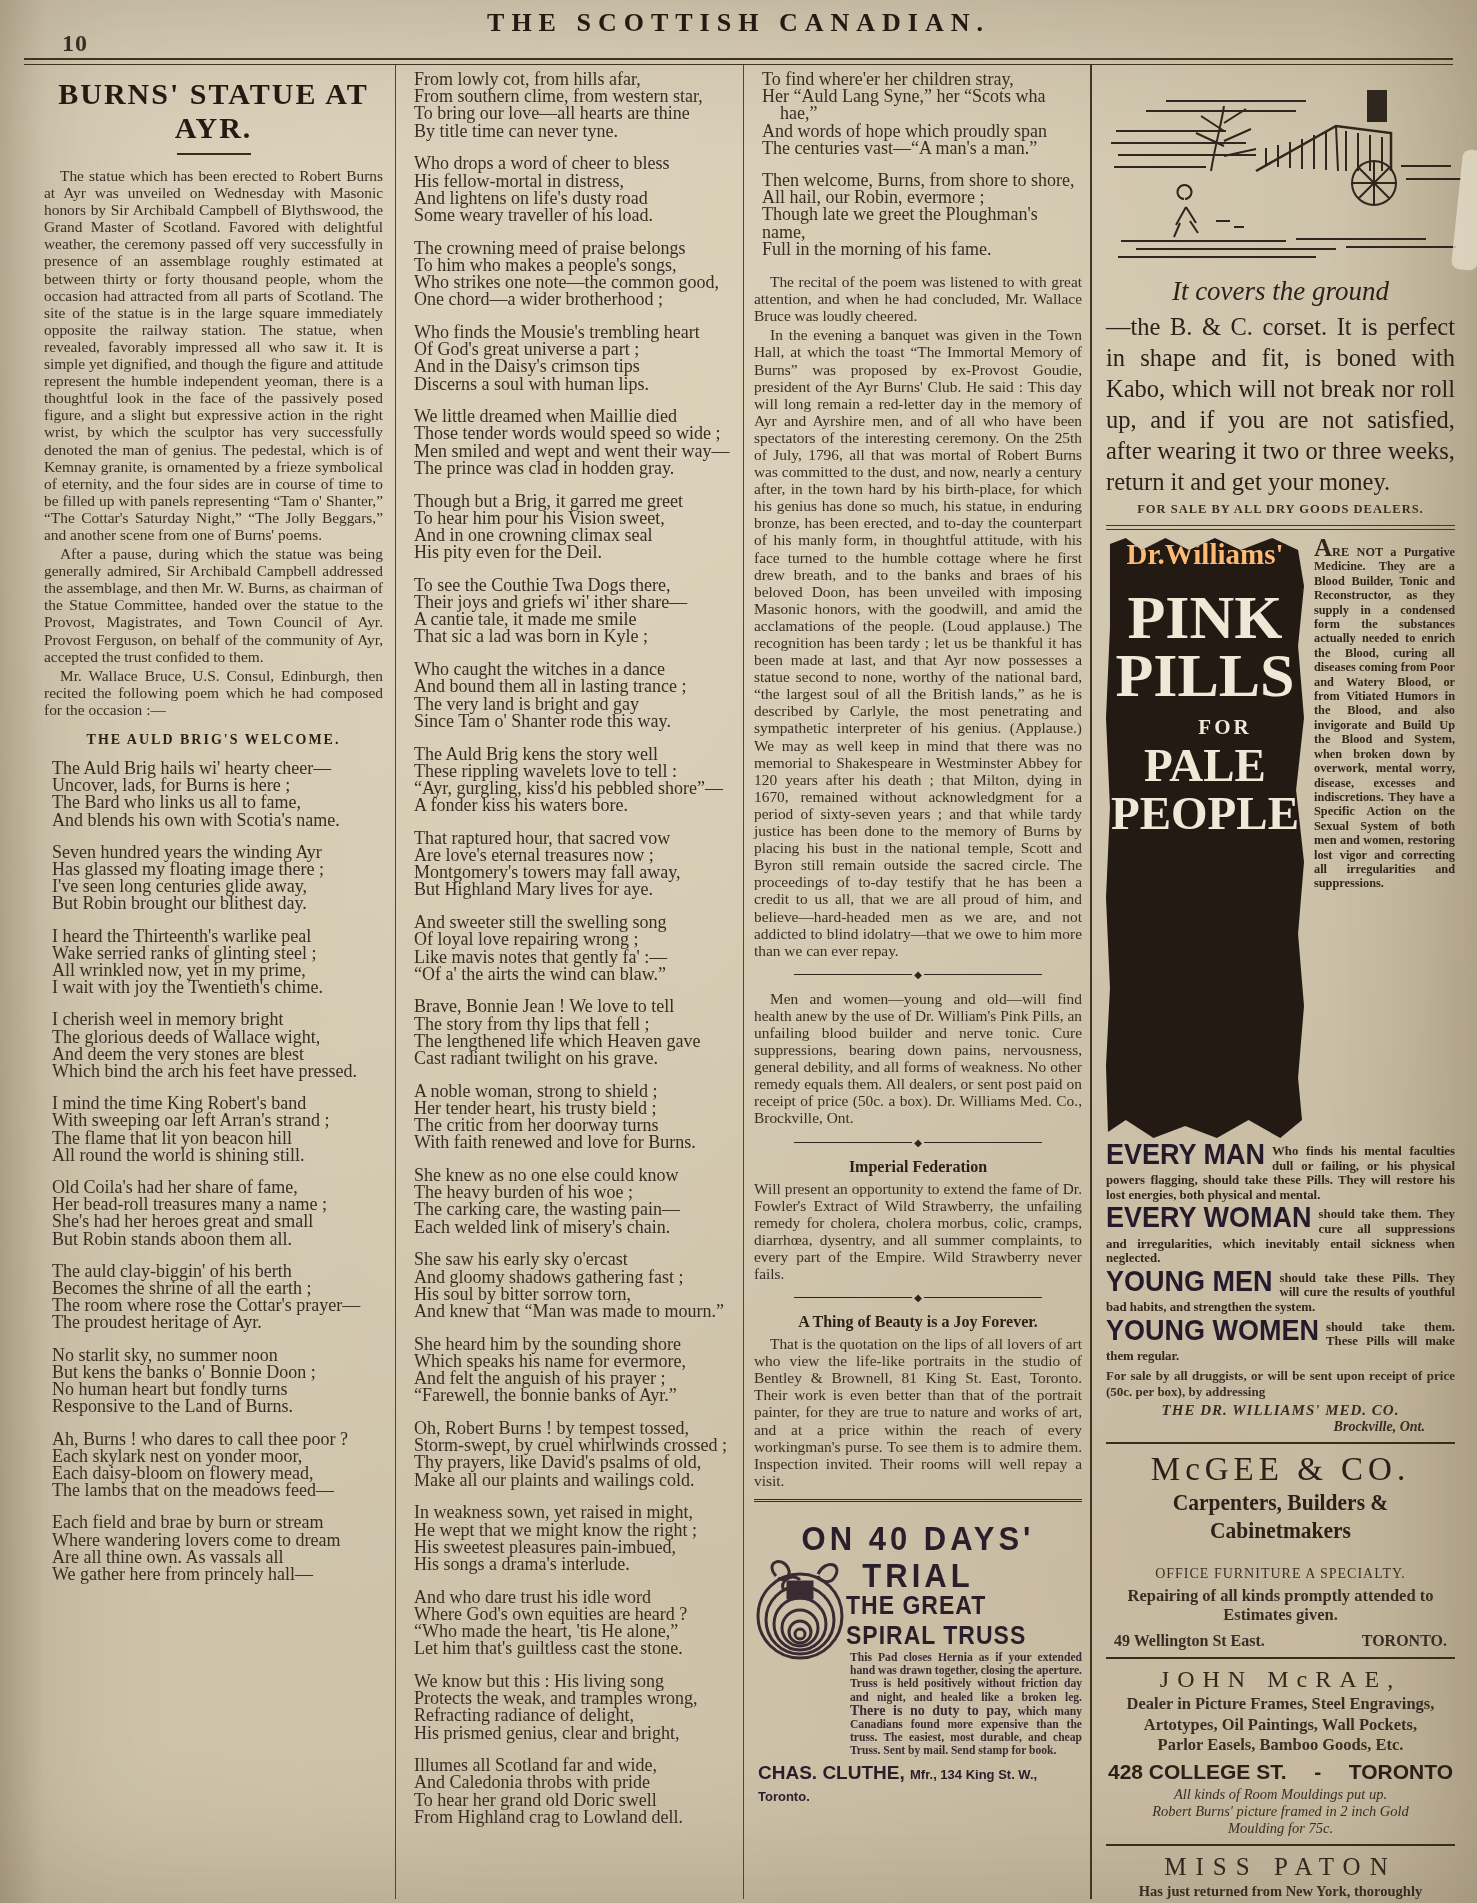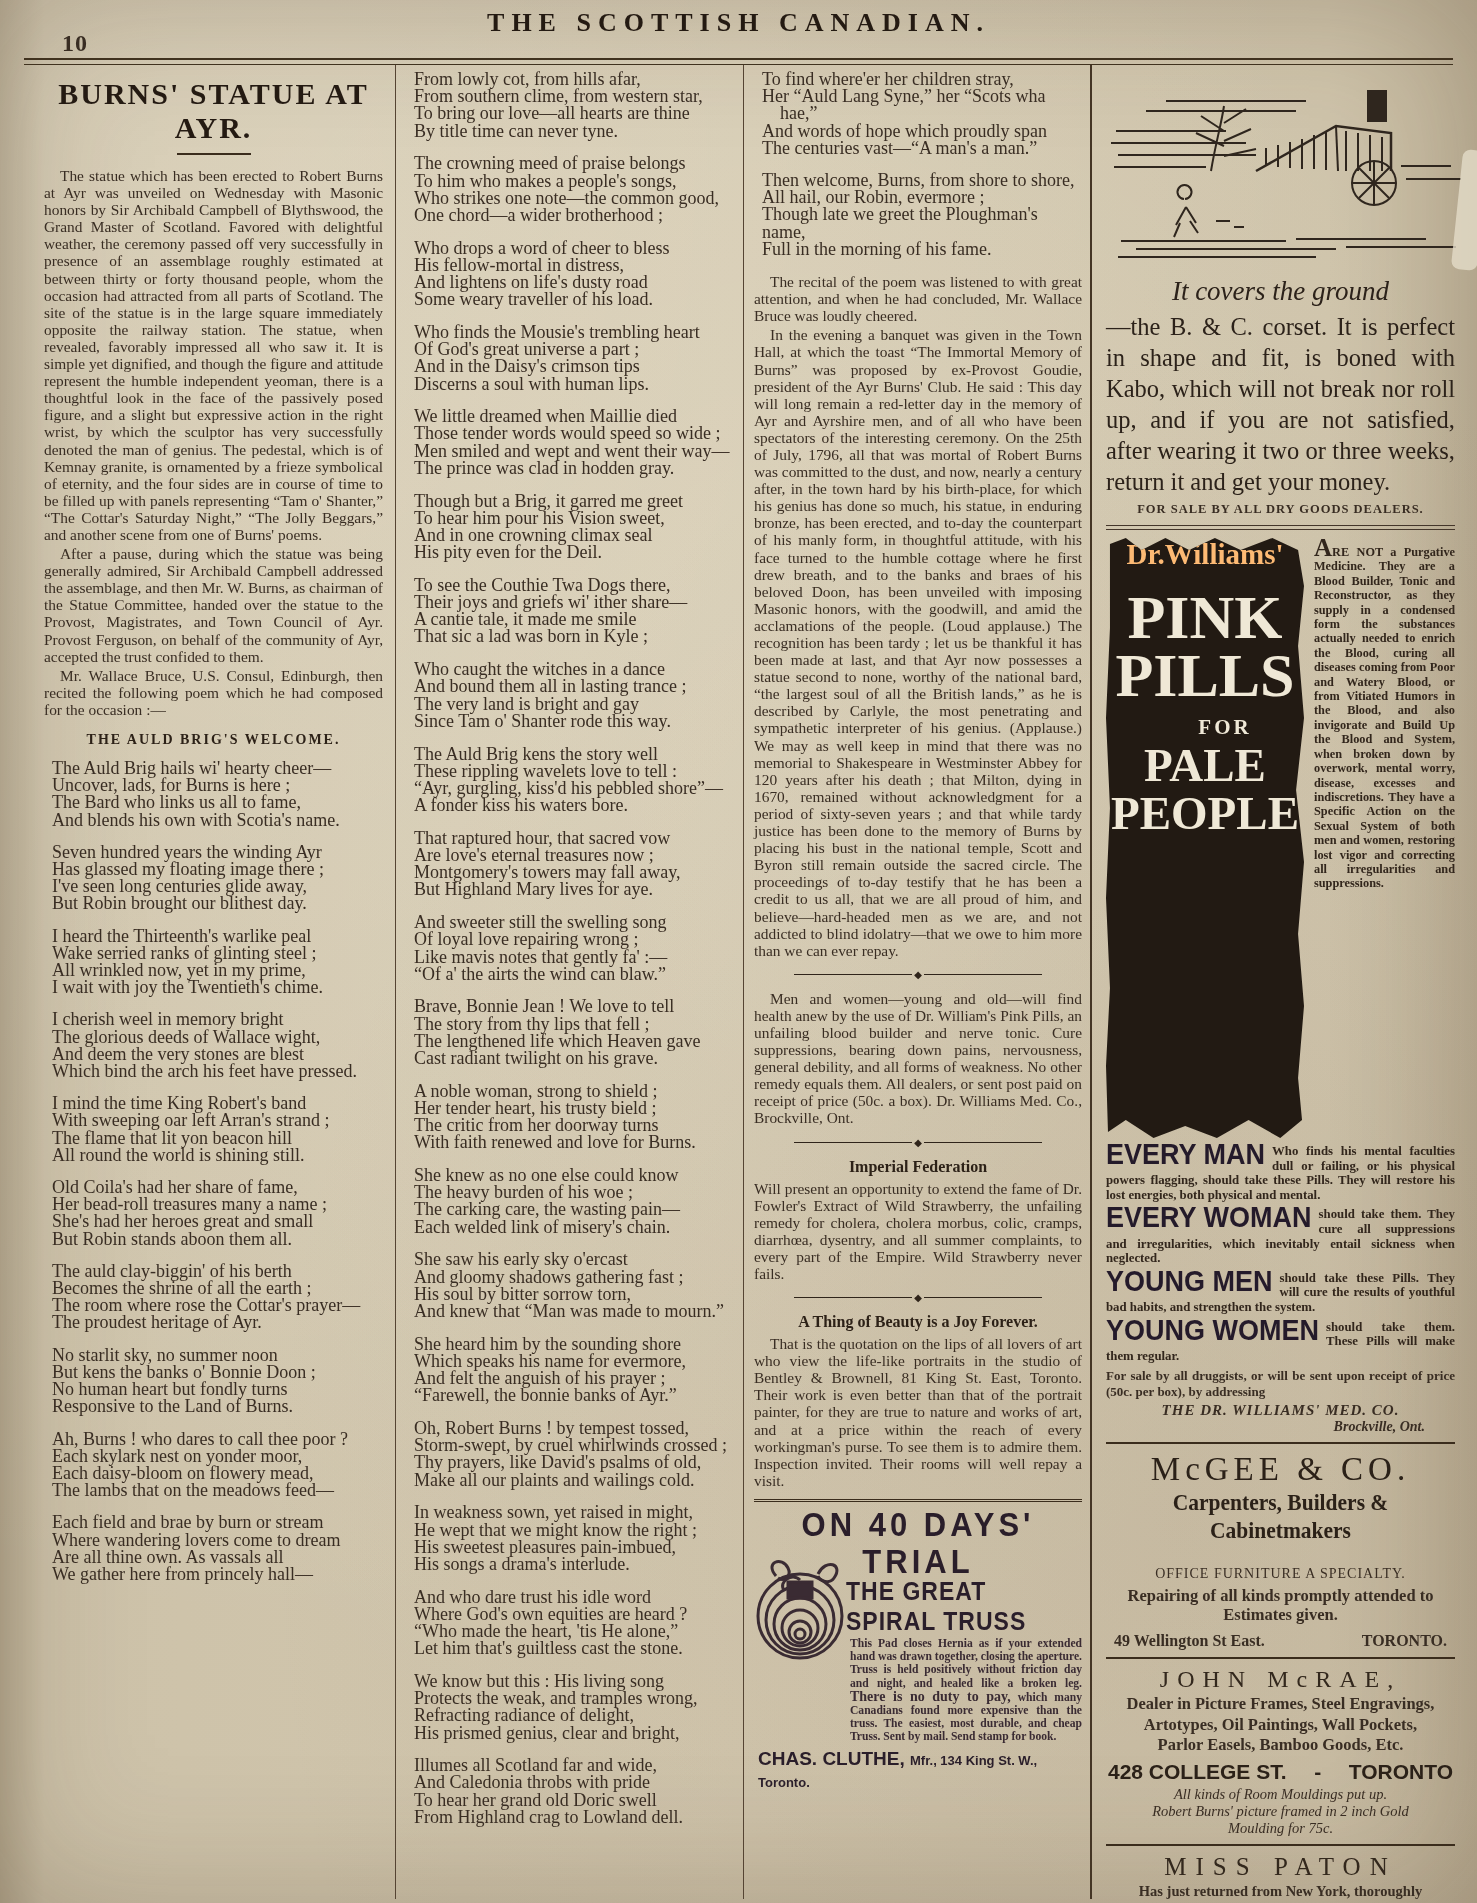--- a/index.html
+++ b/index.html
@@ -27,21 +27,21 @@
   p.body{font-size:15.4px;line-height:17.1px;text-align:justify;margin:0 0 2px 0;text-indent:16px;}
   p.body.noind{text-indent:0;}
   .poemtitle{font-size:14px;font-weight:bold;letter-spacing:2px;text-align:center;margin:14px 0 12px 0;color:#2c2117;}
   .stanza{font-size:18px;line-height:17.2px;white-space:pre-line;margin:0 0 15px 8px;}
   .c2 .stanza{margin-bottom:15.5px;}
   .divider{display:flex;align-items:center;justify-content:center;margin:10px 40px;color:#2f241a;}
   .divider:before,.divider:after{content:"";flex:1;border-top:1.5px solid #2f241a;}
   .divider span{font-size:10px;margin:0 2px;}
   .subhead{font-size:16px;font-weight:bold;text-align:center;margin:6px 0 4px 0;color:#2c2117;}
   
-  .truss{border-top:3px double #3a2c1c;margin-top:10px;padding-top:6px;position:relative;}
+  .truss{border-top:3px double #3a2c1c;margin-top:10px;padding-top:20px;position:relative;}
   .truss-l1{font-family:"Liberation Sans",sans-serif;font-weight:bold;font-size:31px;letter-spacing:4px;text-align:center;color:#2a1e2a;transform:scaleY(1.05);}
   .truss-l2{font-family:"Liberation Sans",sans-serif;font-weight:bold;font-size:23px;letter-spacing:1px;text-align:left;margin-left:92px;color:#2a1e2a;transform:scaleY(1.1);}
   .truss-body{font-size:11.6px;line-height:13.2px;text-align:justify;margin:3px 0 0 96px;font-weight:bold;color:#3a2b33;}
   .truss-sig{font-family:"Liberation Sans",sans-serif;font-weight:bold;margin:4px 0 0 4px;font-size:19px;color:#2a1e2a;}
   .truss-sig small{font-size:13px;}
   .spiral{position:absolute;left:0;top:52px;}
   
   .c4{padding-left:14px;}
   .sep{border-top:1px solid #44362a;border-bottom:1px solid #44362a;height:3px;margin:8px 0;}
   .corset-lead{font-size:27px;font-style:italic;text-align:center;margin-top:10px;color:#2c221a;}
@@ -141,28 +141,28 @@
 Where wandering lovers come to dream
 Are all thine own.   As vassals all
 We gather here from princely hall—</div>
     </div>
 
     <div class="col col2 c2">
       <div class="stanza">From lowly cot, from hills afar,
 From southern clime, from western star,
 To bring our love—all hearts are thine
 By title time can never tyne.</div>
+      <div class="stanza">Who drops a word of cheer to bless
+His fellow-mortal in distress,
+And lightens on life's dusty road
+Some weary traveller of his load.</div>
       <div class="stanza">The crowning meed of praise belongs
 To him who makes a people's songs,
 Who strikes one note—the common good,
 One chord—a wider brotherhood ;</div>
-      <div class="stanza">Who drops a word of cheer to bless
-His fellow-mortal in distress,
-And lightens on life's dusty road
-Some weary traveller of his load.</div>
       <div class="stanza">Who finds the Mousie's trembling heart
 Of God's great universe a part ;
 And in the Daisy's crimson tips
 Discerns a soul with human lips.</div>
       <div class="stanza">We little dreamed when Maillie died
 Those tender words would speed so wide ;
 Men smiled and wept and went their way—
 The prince was clad in hodden gray.</div>
       <div class="stanza">Though but a Brig, it garred me greet
 To hear him pour his Vision sweet,

